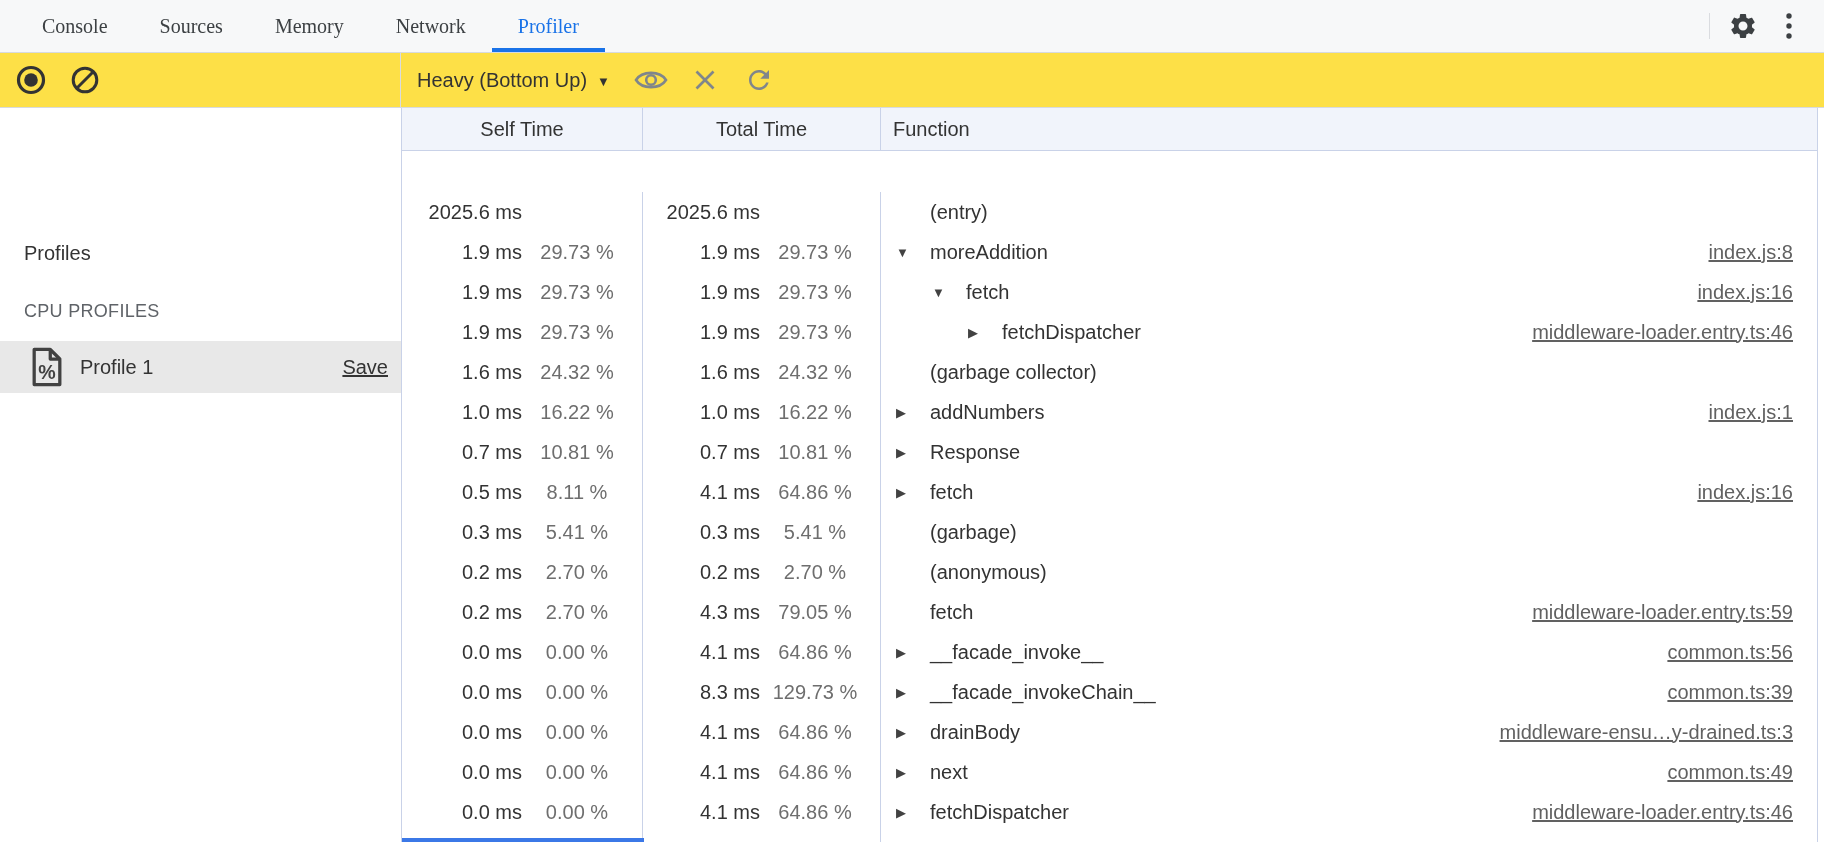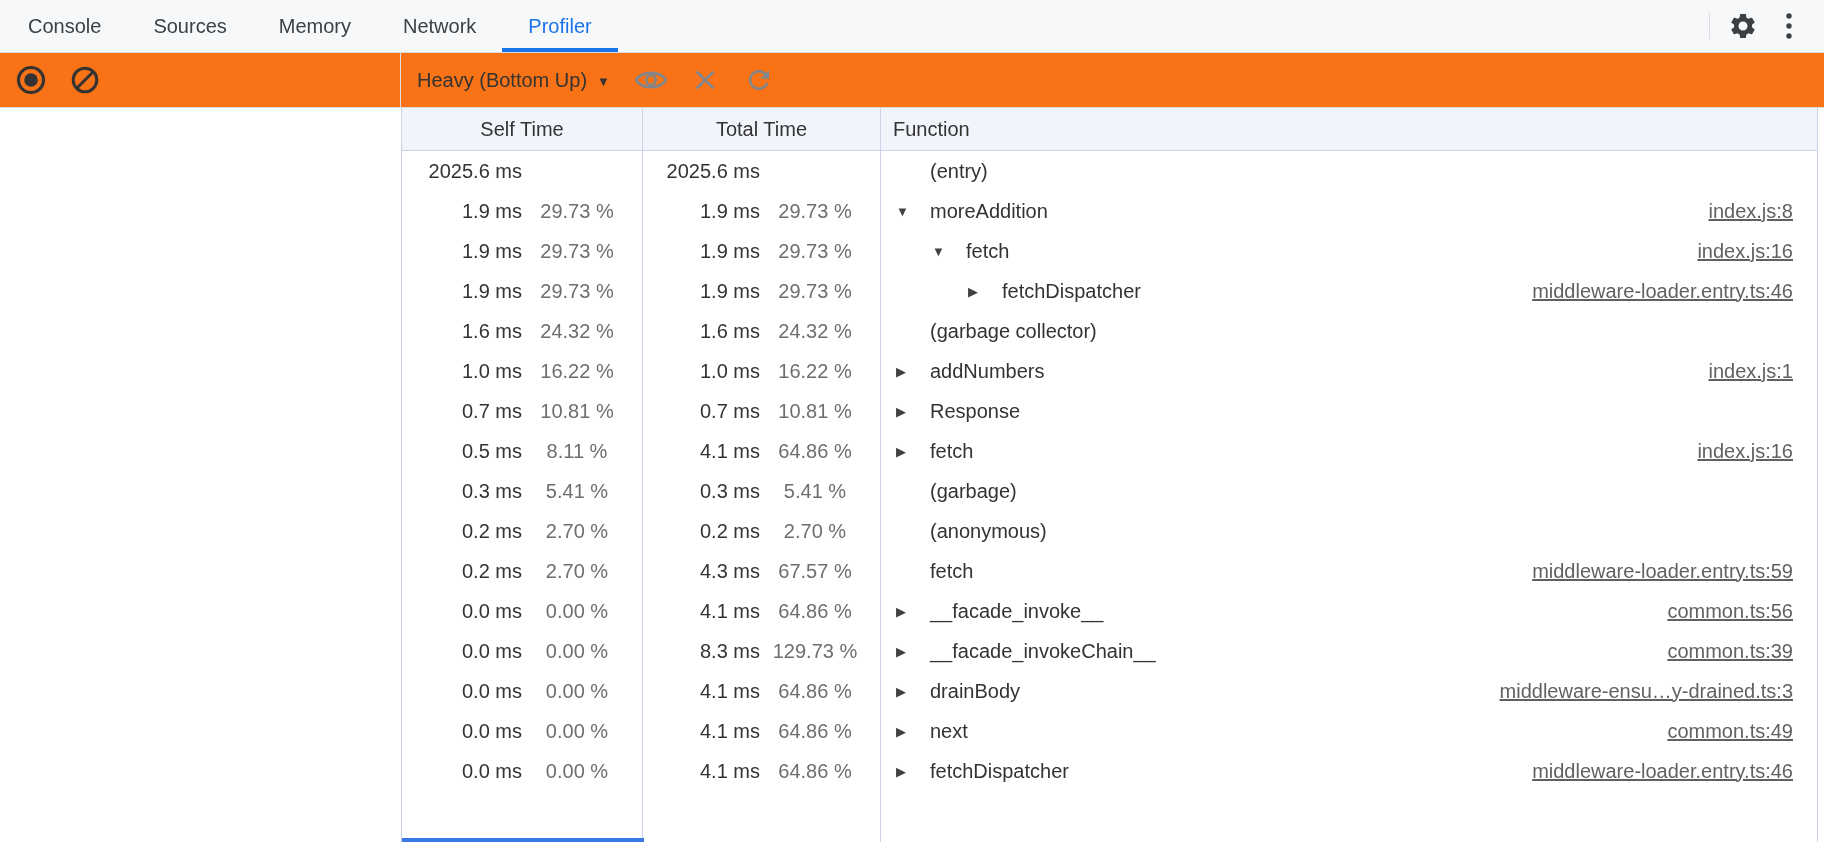--- a/index.html
+++ b/index.html
@@ -7,29 +7,29 @@
     position:relative; width:1824px; height:842px; overflow:hidden;
     background:#fff; font-family:"Liberation Sans", sans-serif;
     font-size:20px; color:#333;
   }
   
   .tabbar {
     position:absolute; top:0; left:0; right:0; height:53px;
     background:#f7f8f9; border-bottom:1px solid #d7dadf;
     box-sizing:border-box; display:flex; align-items:stretch;
   }
-  .tab-strip { display:flex; align-items:stretch; padding-left:2px; }
+  .tab-strip { display:flex; align-items:stretch; padding-left:16px;font-family:Liberation Serif, serif; }
   .tab { display:flex; align-items:center; padding:0 26px; color:#3c4043; white-space:nowrap; }
   .tab.active { color:var(--accent,#1a73e8); box-shadow:inset 0 -4px 0 0 var(--accent,#1a73e8); }
   .tabbar-right { margin-left:auto; display:flex; align-items:center; padding-right:12px; }
   .tabbar-divider { width:1px; height:26px; background:#dadce0; margin-right:10px; }
   .icon-btn { width:46px; height:46px; display:flex; align-items:center; justify-content:center; }
   
   .toolbar {
-    position:absolute; top:53px; left:0; right:0; height:55px; background:#f97316;
+    position:absolute; top:53px; left:0; right:0; height:55px; background:#fde047;
     border-bottom:1px solid #d7dadf; box-sizing:border-box; display:flex;
   }
   .toolbar-left {
     width:401px; flex:none; box-sizing:border-box; border-right:1px solid #dadce0;
     display:flex; align-items:center; gap:8px; padding-left:8px;
   }
   .toolbar-main { flex:1; display:flex; align-items:center; padding-left:16px; gap:8px; }
   .dropdown { display:flex; align-items:center; gap:10px; color:#333; padding-right:10px; }
   .dropdown .caret { font-size:13px; color:#333; padding-top:2px; }
   
@@ -53,21 +53,21 @@
   .grid-header {
     display:flex; height:43px; flex:none; background:var(--header-bg,#f1f4fb);
     border-bottom:1px solid var(--grid-border,#c9d2e8); box-sizing:border-box;
   }
   .hcell {
     box-sizing:border-box; border-right:1px solid var(--grid-border,#c9d2e8);
     display:flex; align-items:center; justify-content:center; color:#333;
   }
   .hcell.c1 { width:241px; } .hcell.c2 { width:238px; }
   .hcell.c3 { flex:1; justify-content:flex-start; padding-left:12px; border-right:none; }
-  .grid-body { flex:1; display:flex; flex-direction:column; position:relative; overflow:hidden; }
+  .grid-body { flex:1; display:flex; flex-direction:column; position:relative; overflow:hidden;margin-top:41px; }
   .row { display:flex; height:40px; flex:none; }
   .row.filler { height:auto; flex:1; }
   .cell { box-sizing:border-box; border-right:1px solid var(--grid-border,#c9d2e8); }
   .cell.c1 { width:241px; } .cell.c2 { width:238px; }
   .cell.c3 { flex:1; border-right:none; display:flex; align-items:center; padding-left:12px; overflow:hidden; }
   .time { display:flex; align-items:center; }
   .time .ms { flex:1; text-align:right; color:#333; white-space:nowrap; }
   .time .pct { width:110px; flex:none; padding-right:10px; text-align:center; color:#6e6e6e; white-space:nowrap; }
   .indent { flex:none; }
   .expander {
@@ -144,20 +144,33 @@
           </svg>
       </div>
       <div class="icon-btn">
         <svg width="30" height="30" viewBox="0 0 24 24">
             <path fill="#80868b" d="M17.65,6.35C16.2,4.9 14.21,4 12,4c-4.42,0-7.99,3.58-7.99,8s3.57,8 7.99,8c3.73,0 6.84-2.55 7.73-6h-2.08c-0.82,2.33-3.04,4-5.65,4c-3.31,0-6-2.69-6-6s2.69-6 6-6c1.66,0 3.14,0.69 4.22,1.78L13,11h7V4L17.65,6.35z"></path>
           </svg>
       </div>
     </div>
   </div>
 
+  <div class="sidebar">
+    <div class="sidebar-heading">Profiles</div>
+    <div class="sidebar-section">CPU PROFILES</div>
+    <div class="profile-row">
+      <svg width="34" height="40" viewBox="0 0 26 30">
+          <path d="M3.2 1.6 h12.3 l7.3 7.3 v19.5 H3.2 z" fill="none" stroke="#424242" stroke-width="2.5" stroke-linejoin="round"></path>
+          <path d="M15.5 1.6 v7.3 h7.3" fill="none" stroke="#424242" stroke-width="2.5" stroke-linejoin="round"></path>
+          <text x="13" y="24" text-anchor="middle" font-size="15" font-weight="bold" fill="#424242" font-family="Liberation Sans, sans-serif">%</text>
+        </svg>
+      <span class="profile-name">Profile 1</span>
+      <span class="save-link">Save</span>
+    </div>
+  </div>
 
   <div class="grid">
     <div class="grid-header">
       <div class="hcell c1">Self Time</div>
       <div class="hcell c2">Total Time</div>
       <div class="hcell c3">Function</div>
     </div>
     <div class="grid-body">
 
       <div class="row">
@@ -315,21 +328,21 @@
             <span class="fn-name">(anonymous)</span>
           </div>
         </div>
         <div class="row">
           <div class="cell c1 time">
             <span class="ms">0.2 ms</span>
             <span class="pct">2.70 %</span>
           </div>
           <div class="cell c2 time">
             <span class="ms">4.3 ms</span>
-            <span class="pct">67.57 %</span>
+            <span class="pct">79.05 %</span>
           </div>
           <div class="cell c3">
             <span class="indent" style="width: 0px;"></span>
             <span class="expander"></span>
             <span class="fn-name">fetch</span>
             <span class="src-link">middleware-loader.entry.ts:59</span>
           </div>
         </div>
         <div class="row">
           <div class="cell c1 time">

